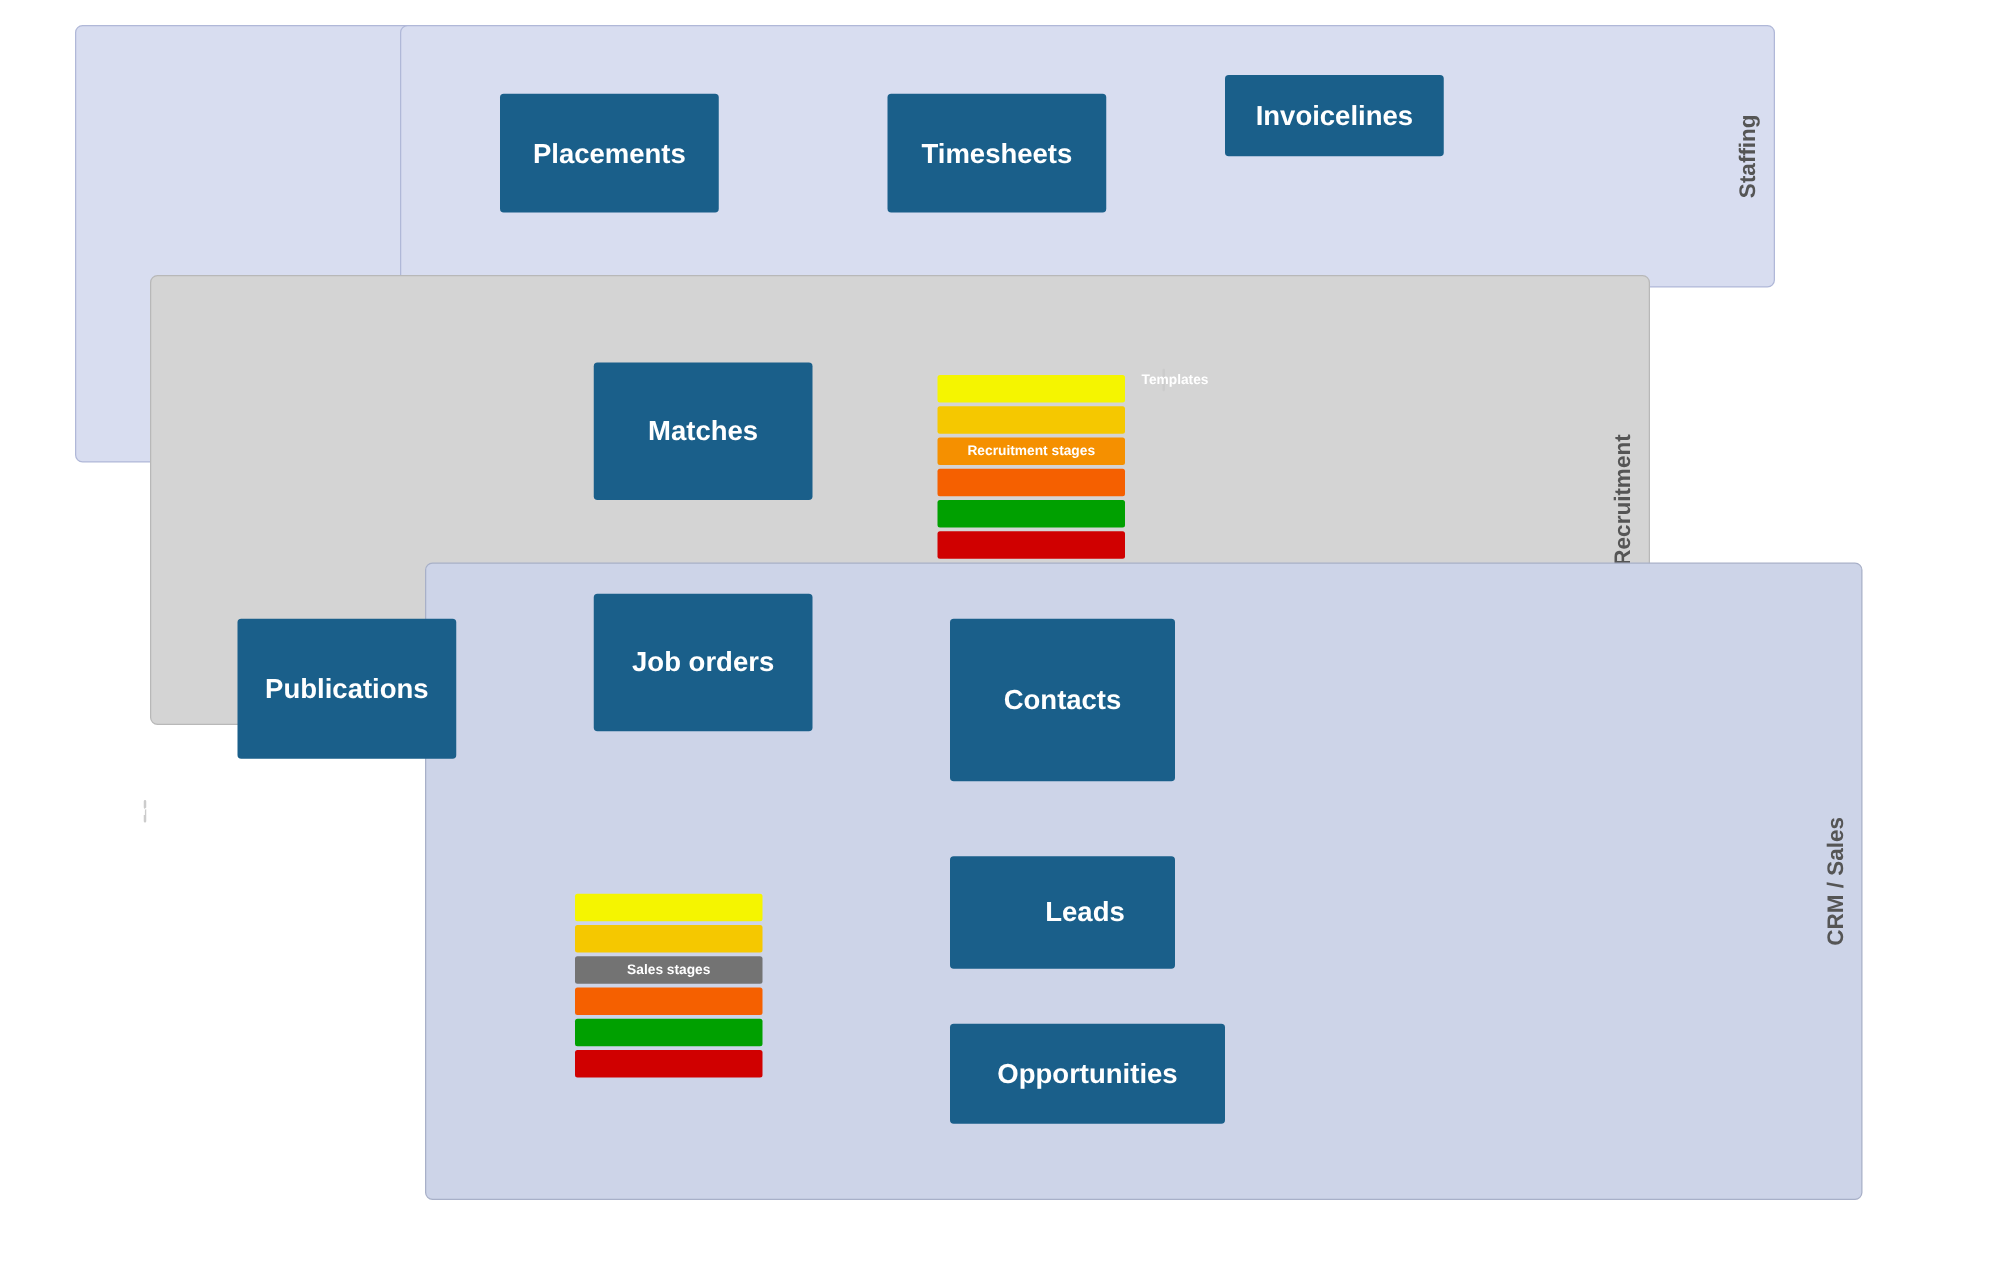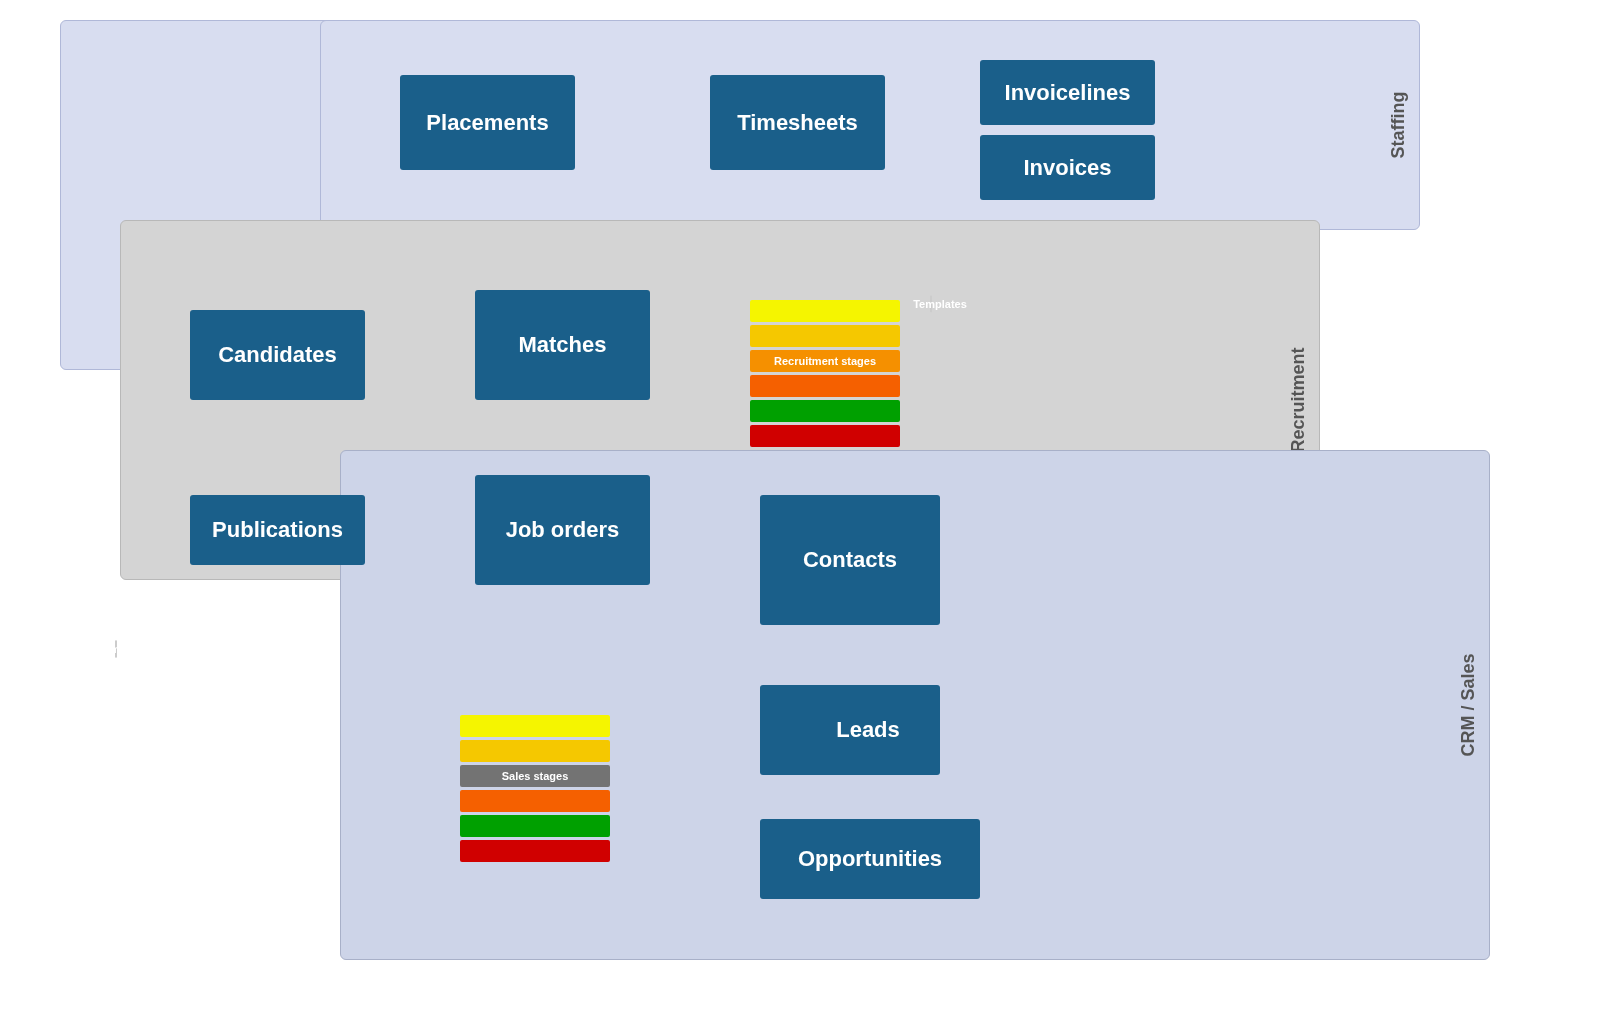--- a/index.html
+++ b/index.html
@@ -214,33 +214,27 @@
   </div>
 
   <div class="box" style="left:650px; top:55px; width:175px; height:95px;">
     <span>Timesheets</span>
   </div>
 
   <div class="box" style="left:920px; top:40px; width:175px; height:65px;">
     <span>Invoicelines</span>
   </div>
 
-  <div class="box" style="left:920px; top:115px; width:175px; height:65px;">
-    <span>Invoices</span>
-  </div>
-
-  <div class="box" style="left:130px; top:290px; width:175px; height:90px;">
-    <span>Candidates</span>
-  </div>
+
 
   <div class="box" style="left:415px; top:270px; width:175px; height:110px;">
     <span>Matches</span>
   </div>
 
-  <div class="box" style="left:130px; top:475px; width:175px; height:70px;">
+  <div class="box" style="left:130px; top:475px; width:175px; height:112px;">
     <span>Publications</span>
   </div>
 
   <div class="box" style="left:415px; top:455px; width:175px; height:110px;">
     <span>Job orders</span>
   </div>
 
   <div class="box" style="left:700px; top:475px; width:180px; height:130px;">
     <span>Contacts</span>
   </div>

